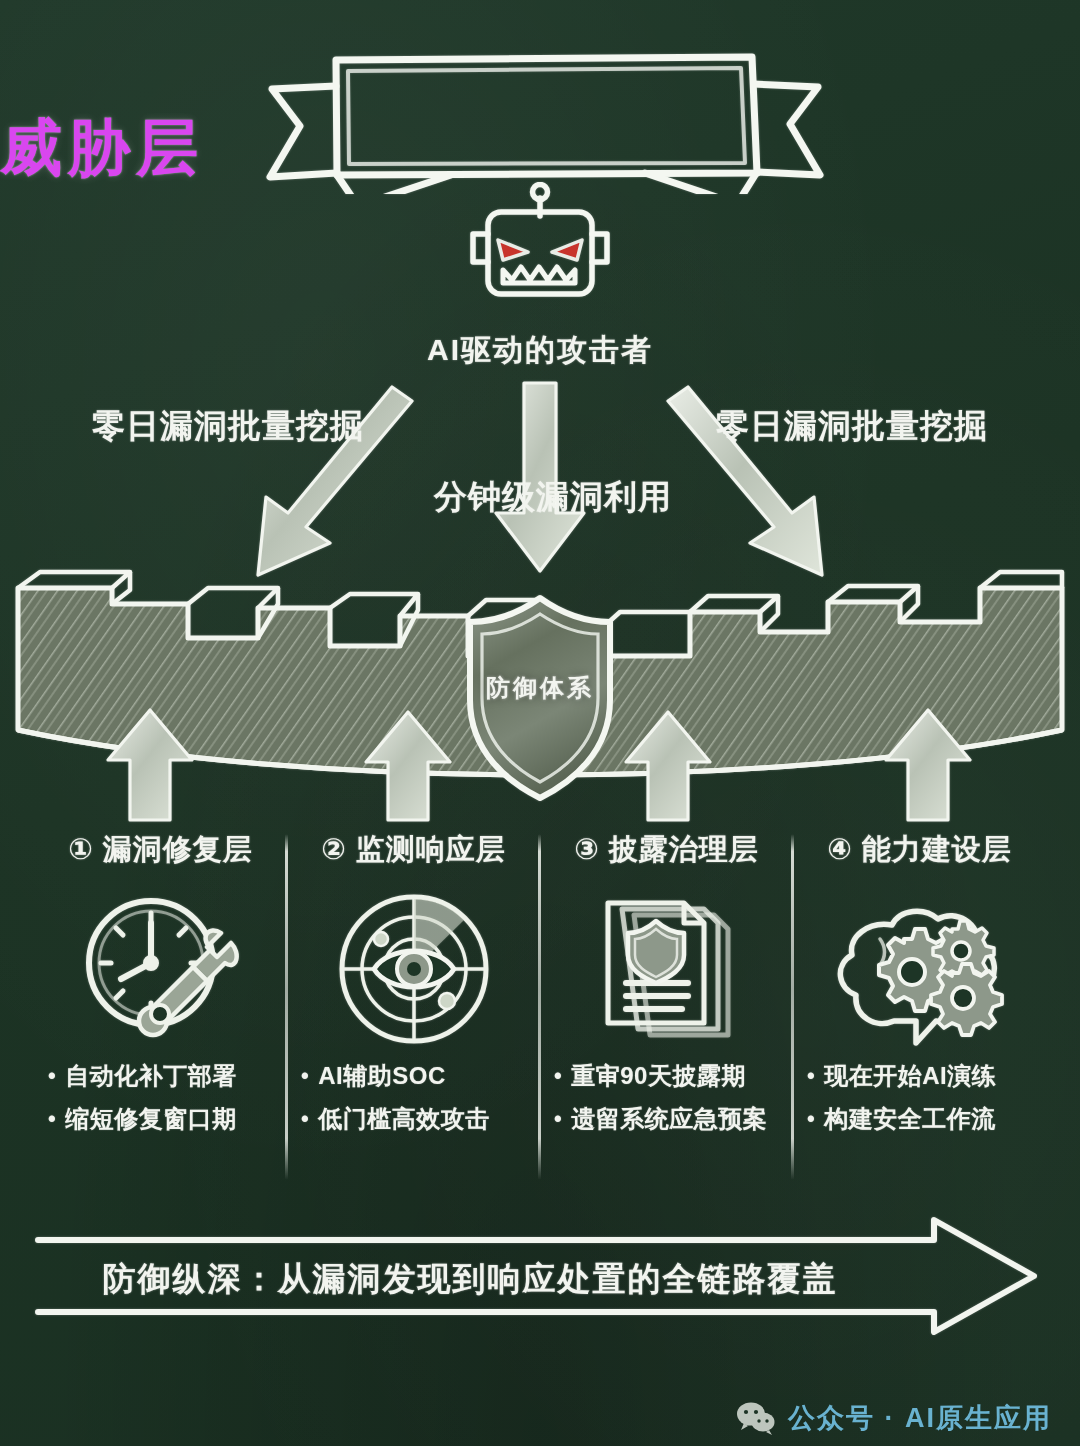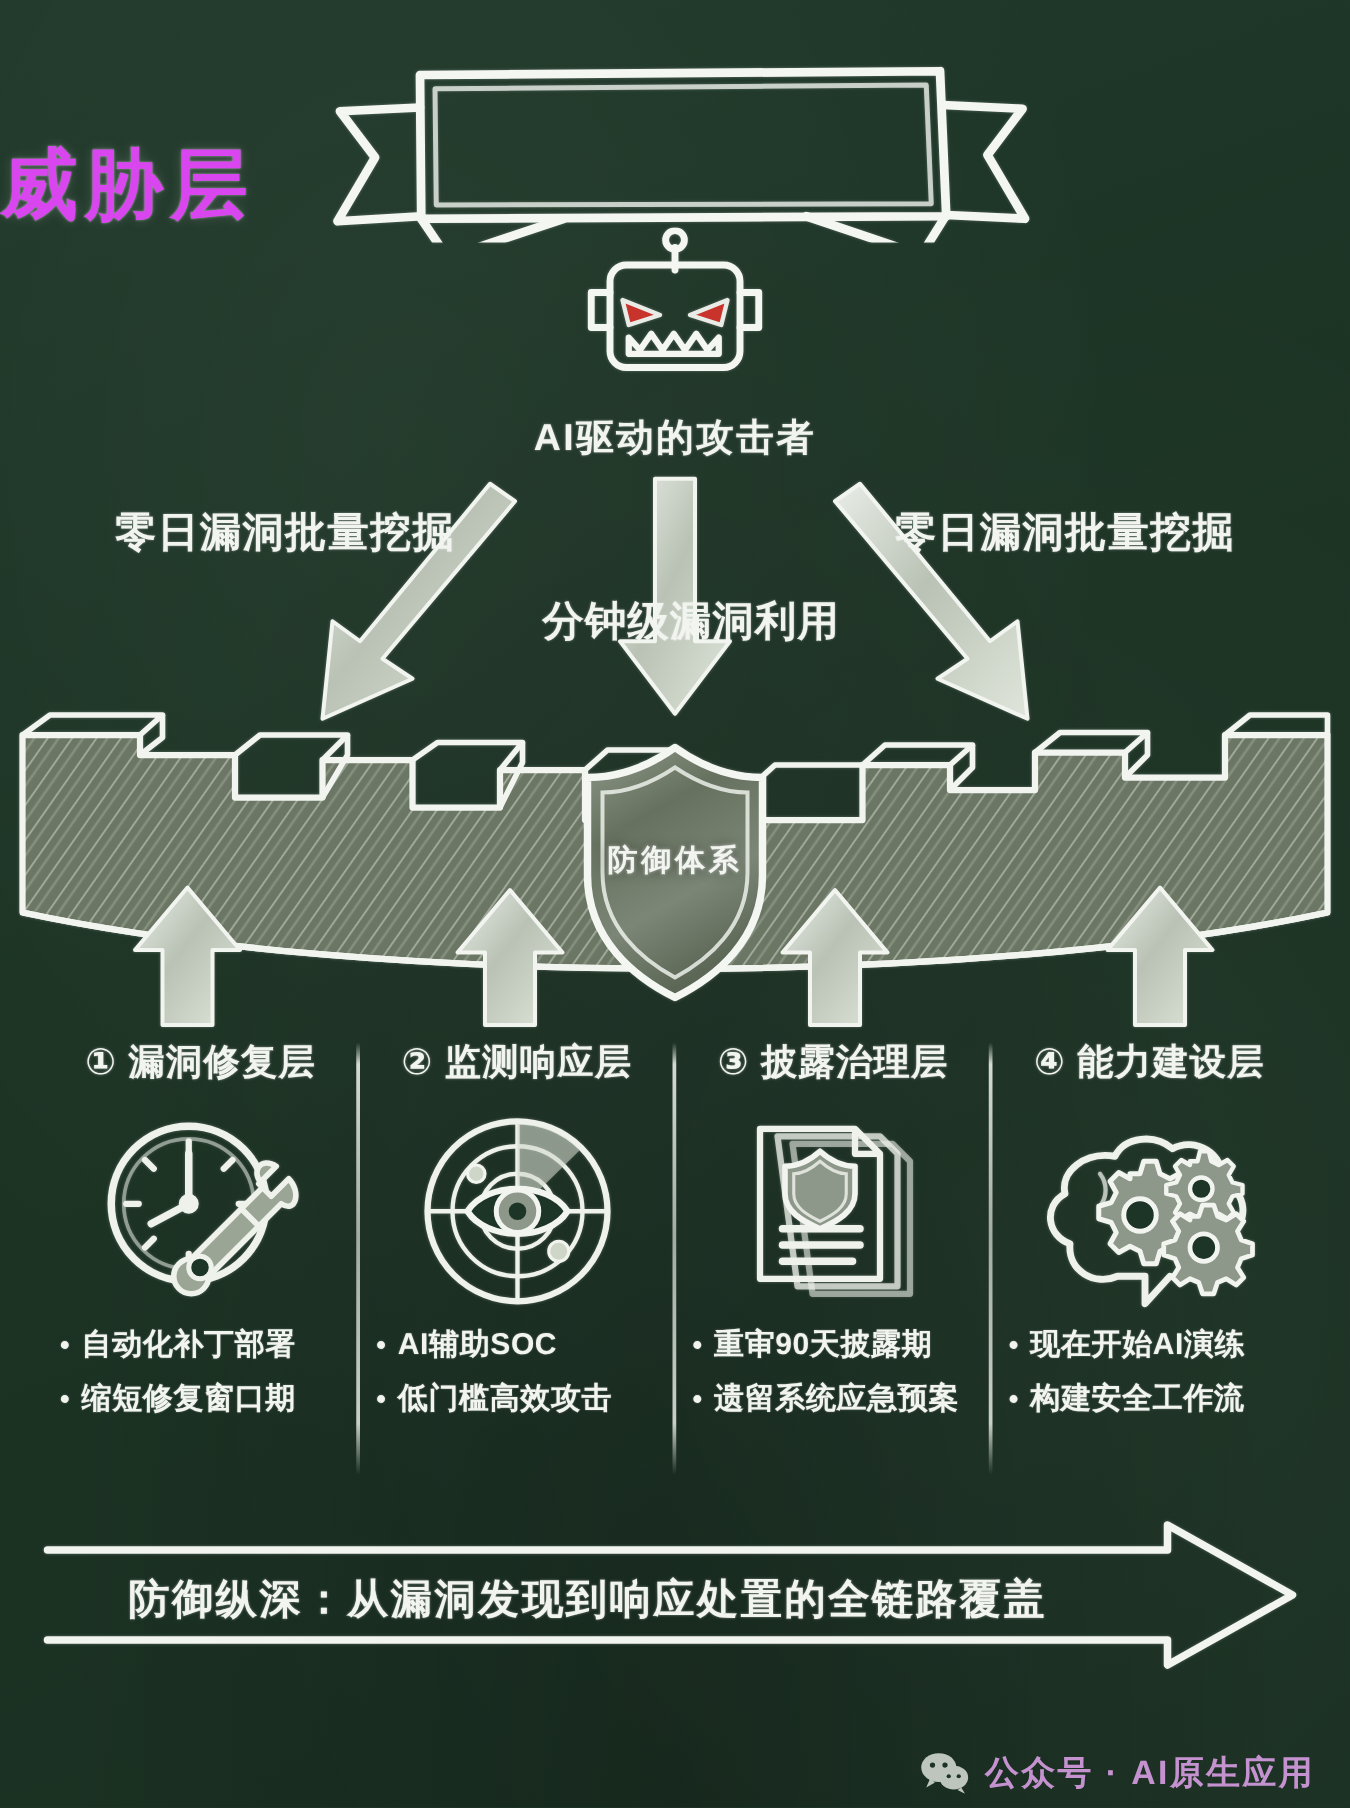--- a/index.html
+++ b/index.html
@@ -100,21 +100,21 @@
     font-size:34px;font-weight:700;letter-spacing:2px;
     text-shadow:0 0 2px rgba(255,255,255,.5);
   }
 
   
   .footer{
     position:absolute;right:28px;top:1396px;height:44px;
     display:flex;align-items:center;gap:12px;opacity:.80;
   }
   .footer-text{
-    font-size:27px;font-weight:600;letter-spacing:2px;color:#f0abfc;
+    font-size:27px;font-weight:600;letter-spacing:2px;color:#7dd3fc;
   }
 </style>
 </head>
 <body>
 
 <div class="board-texture"></div>
 
 <div class="stage">
 
   <div class="banner-wrap">

